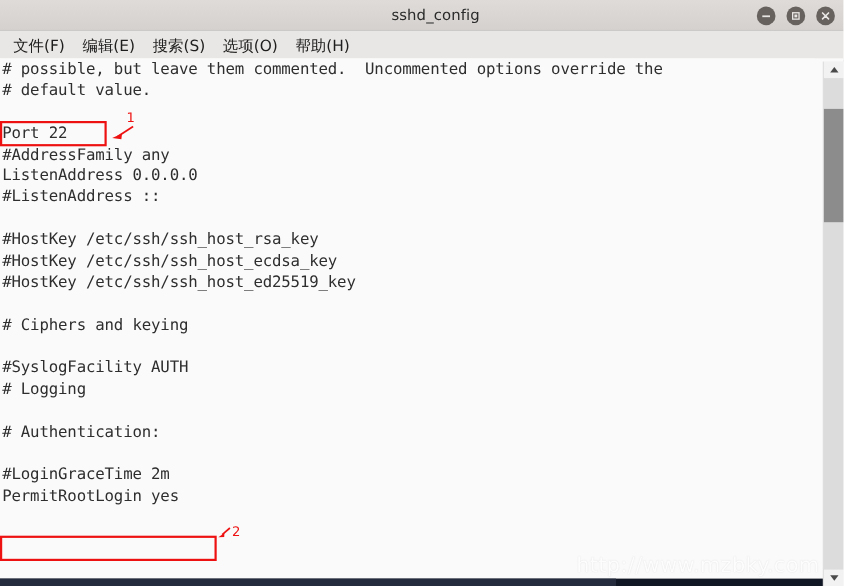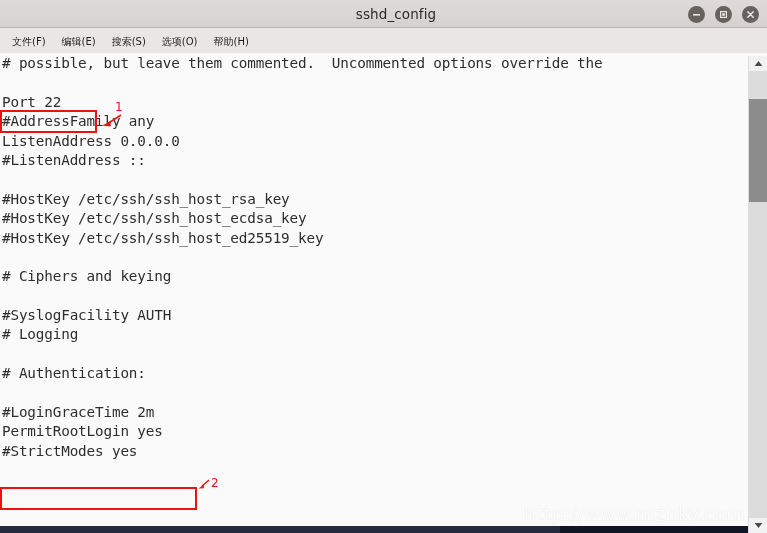--- a/index.html
+++ b/index.html
@@ -67,21 +67,21 @@
     top: 28px; left: 0;
     width: 767px;
     height: 28px;
     background: #e9e7e5;
     border-bottom: 1px solid #c8c5c2;
     display: flex;
     align-items: center;
     padding-left: 4px;
   }
   .menu-item {
-    font-size: 10px;
+    font-size: 14px;
     color: #1e1e1e;
     padding: 3px 8px;
     cursor: default;
     white-space: nowrap;
     font-family: "DejaVu Sans", sans-serif;
   }
 
   
   .editor-wrap {
     position: absolute;
@@ -235,40 +235,40 @@
     <div class="menu-item">编辑(E)</div>
     <div class="menu-item">搜索(S)</div>
     <div class="menu-item">选项(O)</div>
     <div class="menu-item">帮助(H)</div>
   </div>
 
   <div class="editor-wrap">
 
     <div class="code-area" id="code-area">
         <div class="code-line"># possible, but leave them commented.  Uncommented options override the</div>
+        <div class="code-line"># default value.</div>
         <div class="code-line">&nbsp;</div>
         <div class="code-line">Port 22</div>
         <div class="code-line">#AddressFamily any</div>
         <div class="code-line">ListenAddress 0.0.0.0</div>
         <div class="code-line">#ListenAddress ::</div>
         <div class="code-line">&nbsp;</div>
         <div class="code-line">#HostKey /etc/ssh/ssh_host_rsa_key</div>
         <div class="code-line">#HostKey /etc/ssh/ssh_host_ecdsa_key</div>
         <div class="code-line">#HostKey /etc/ssh/ssh_host_ed25519_key</div>
         <div class="code-line">&nbsp;</div>
         <div class="code-line"># Ciphers and keying</div>
         <div class="code-line">&nbsp;</div>
         <div class="code-line">#SyslogFacility AUTH</div>
         <div class="code-line"># Logging</div>
         <div class="code-line">&nbsp;</div>
         <div class="code-line"># Authentication:</div>
         <div class="code-line">&nbsp;</div>
         <div class="code-line">#LoginGraceTime 2m</div>
         <div class="code-line">PermitRootLogin yes</div>
-        <div class="code-line">#StrictModes yes</div>
       </div>
 
     <div class="hl-box" style="left:0px; top:57px; width:97px; height:23px;"></div>
     <span class="ann-num" style="left:115px; top:48px;">1</span>
     <svg class="ann-arrow" style="left:99px; top:60px;" width="24" height="16" viewBox="0 0 24 16">
       <path d="M22 2 L8 11" stroke="#ee1111" stroke-width="1.6" fill="none"></path>
       <path d="M3 12.5 L12 8.3 L11.3 13.6 Z" fill="#ee1111"></path>
     </svg>
 
     <div class="hl-box" style="left:0px; top:434px; width:197px; height:23px;"></div>

